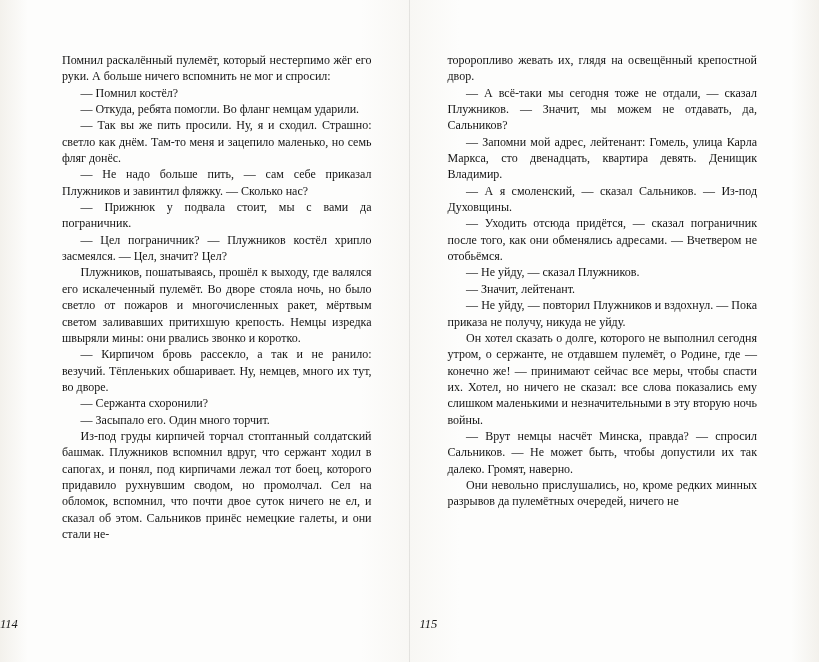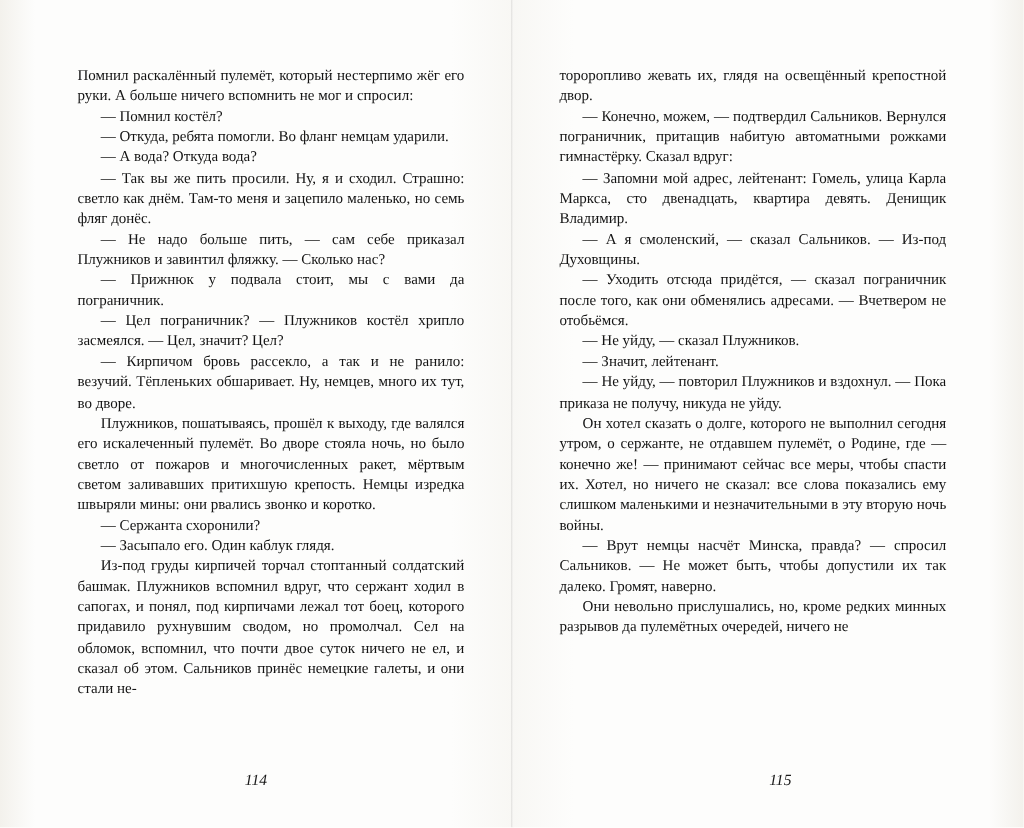--- a/index.html
+++ b/index.html
@@ -58,58 +58,56 @@
     text-indent: 1.55em;
   }
   .textblock p.noindent {
     text-indent: 0;
   }
   .folio {
     position: absolute;
     bottom: 30px;
     width: 100%;
     left: 0;
-    text-align: center;
     font-size: 12.5px;
     font-style: italic;
     color: #1a1a1a;
   }
   .page.left .folio { padding-right: 16px; }
   .page.right .folio { padding-left: 10px; }
 </style>
 </head>
 <body>
 
 <div class="spread">
 
   <div class="page left">
     <div class="textblock">
       <p class="noindent">Помнил раскалённый пулемёт, который нестерпимо жёг его руки. А больше ничего вспомнить не мог и спросил:</p>
       <p>— Помнил костёл?</p>
       <p>— Откуда, ребята помогли. Во фланг немцам ударили.</p>
-      <p>— А вода? Откуда вода?</p>
       <p>— Так вы же пить просили. Ну, я и сходил. Страшно: светло как днём. Там-то меня и зацепило маленько, но семь фляг донёс.</p>
       <p>— Не надо больше пить, — сам себе приказал Плужников и завинтил фляжку. — Сколько нас?</p>
       <p>— Прижнюк у подвала стоит, мы с вами да пограничник.</p>
       <p>— Цел пограничник? — Плужников костёл хрипло засмеялся. — Цел, значит? Цел?</p>
+      <p>Плужников, пошатываясь, прошёл к выходу, где валялся его искалеченный пулемёт. Во дворе стояла ночь, но было светло от пожаров и многочисленных ракет, мёртвым светом заливавших притихшую крепость. Немцы изредка швыряли мины: они рвались звонко и коротко.</p>
       <p>— Кирпичом бровь рассекло, а так и не ранило: везучий. Тёпленьких обшаривает. Ну, немцев, много их тут, во дворе.</p>
-      <p>Плужников, пошатываясь, прошёл к выходу, где валялся его искалеченный пулемёт. Во дворе стояла ночь, но было светло от пожаров и многочисленных ракет, мёртвым светом заливавших притихшую крепость. Немцы изредка швыряли мины: они рвались звонко и коротко.</p>
       <p>— Сержанта схоронили?</p>
-      <p>— Засыпало его. Один каблук глядя.</p>
+      <p>— Засыпало его. Один много торчит.</p>
       <p>Из-под груды кирпичей торчал стоптанный солдатский башмак. Плужников вспомнил вдруг, что сержант ходил в сапогах, и понял, под кирпичами лежал тот боец, которого придавило рухнувшим сводом, но промолчал. Сел на обломок, вспомнил, что почти двое суток ничего не ел, и сказал об этом. Сальников принёс немецкие галеты, и они стали не-</p>
     </div>
     <div class="folio">114</div>
   </div>
 
   <div class="gutter"></div>
 
   <div class="page right">
     <div class="textblock">
       <p class="noindent">тороропливо жевать их, глядя на освещённый крепостной двор.</p>
-      <p>— Конечно, можем, — подтвердил Сальников. Вернулся пограничник, притащив набитую автоматными рожками гимнастёрку. Сказал вдруг:</p>
+      <p>— А всё-таки мы сегодня тоже не отдали, — сказал Плужников. — Значит, мы можем не отдавать, да, Сальников?</p>
       <p>— Запомни мой адрес, лейтенант: Гомель, улица Карла Маркса, сто двенадцать, квартира девять. Денищик Владимир.</p>
       <p>— А я смоленский, — сказал Сальников. — Из-под Духовщины.</p>
       <p>— Уходить отсюда придётся, — сказал пограничник после того, как они обменялись адресами. — Вчетвером не отобьёмся.</p>
       <p>— Не уйду, — сказал Плужников.</p>
       <p>— Значит, лейтенант.</p>
       <p>— Не уйду, — повторил Плужников и вздохнул. — Пока приказа не получу, никуда не уйду.</p>
       <p>Он хотел сказать о долге, которого не выполнил сегодня утром, о сержанте, не отдавшем пулемёт, о Родине, где — конечно же! — принимают сейчас все меры, чтобы спасти их. Хотел, но ничего не сказал: все слова показались ему слишком маленькими и незначительными в эту вторую ночь войны.</p>
       <p>— Врут немцы насчёт Минска, правда? — спросил Сальников. — Не может быть, чтобы допустили их так далеко. Громят, наверно.</p>
       <p>Они невольно прислушались, но, кроме редких минных разрывов да пулемётных очередей, ничего не</p>
     </div>

